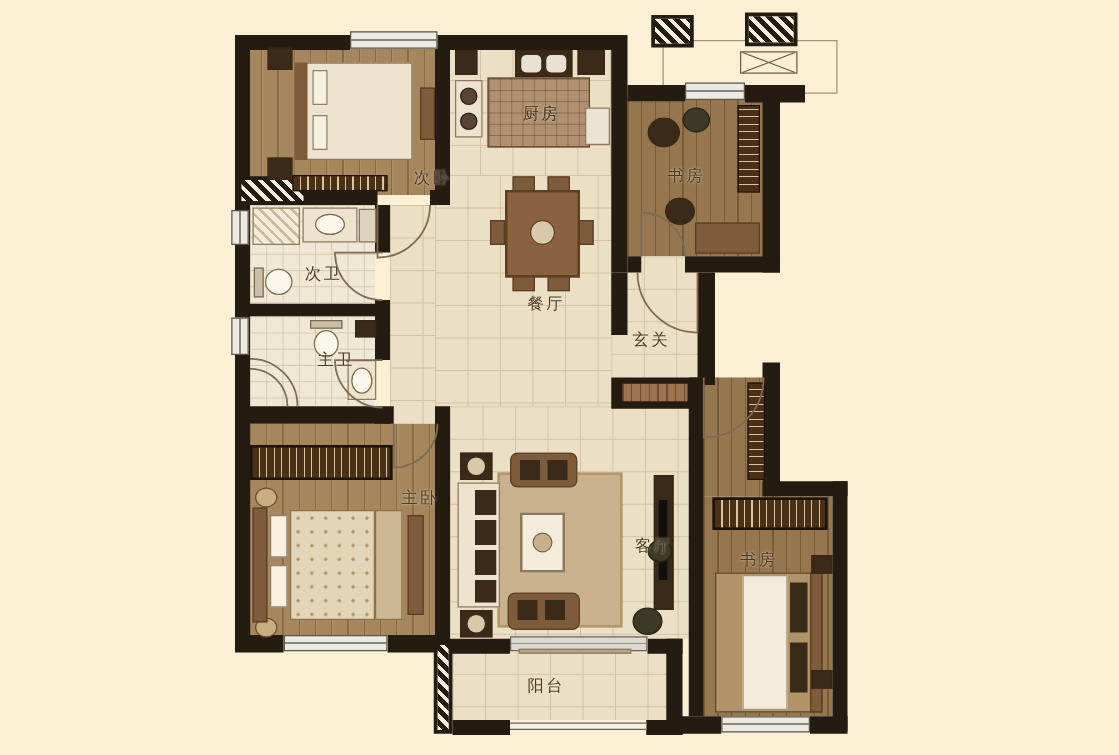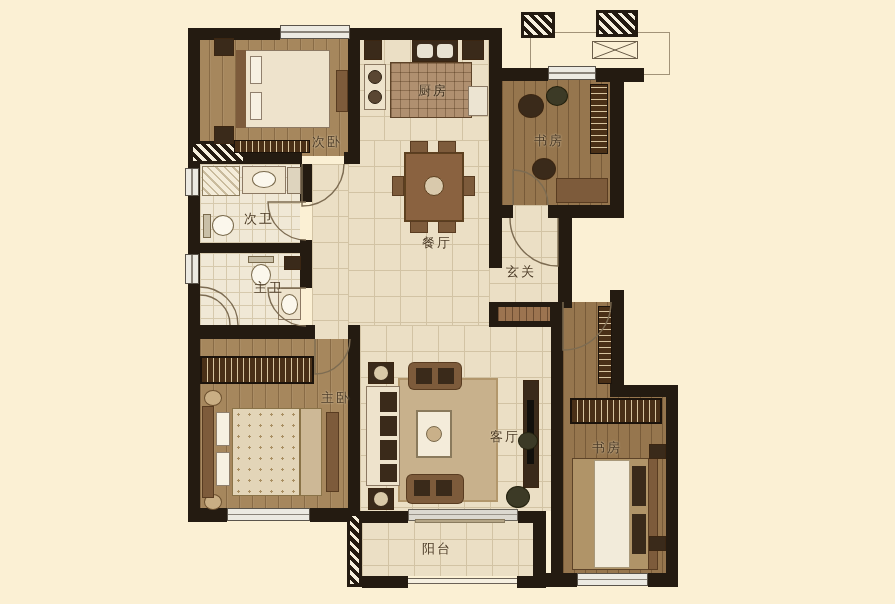--- a/index.html
+++ b/index.html
@@ -206,25 +206,25 @@
       <path d="M611,302 A48,48 0 0 1 563,350 L563,302"></path>
       <path d="M200,287 A38,38 0 0 1 238,325"></path>
       <path d="M200,295 A30,30 0 0 1 230,325"></path>
     </g>
     <g stroke="#6b5d48" stroke-width="1">
       <line x1="594" y1="42" x2="636" y2="58"></line>
       <line x1="636" y1="42" x2="594" y2="58"></line>
     </g>
   </svg>
 
-  <b class="lbl" style="left:327px;top:142px">次卧</b>
+  <b class="lbl" style="left:346px;top:142px">次卧</b>
   <b class="lbl" style="left:433px;top:91px;color:#3c2c1a">厨房</b>
   <b class="lbl" style="left:549px;top:141px">书房</b>
   <b class="lbl" style="left:259px;top:219px">次卫</b>
   <b class="lbl" style="left:269px;top:288px">主卫</b>
   <b class="lbl" style="left:437px;top:243px">餐厅</b>
   <b class="lbl" style="left:521px;top:272px">玄关</b>
   <b class="lbl" style="left:336px;top:398px">主卧</b>
-  <b class="lbl" style="left:505px;top:437px">客厅</b>
+  <b class="lbl" style="left:523px;top:437px">客厅</b>
   <b class="lbl" style="left:607px;top:448px">书房</b>
   <b class="lbl" style="left:437px;top:549px">阳台</b>
 
 </div>
 
 </body></html>

